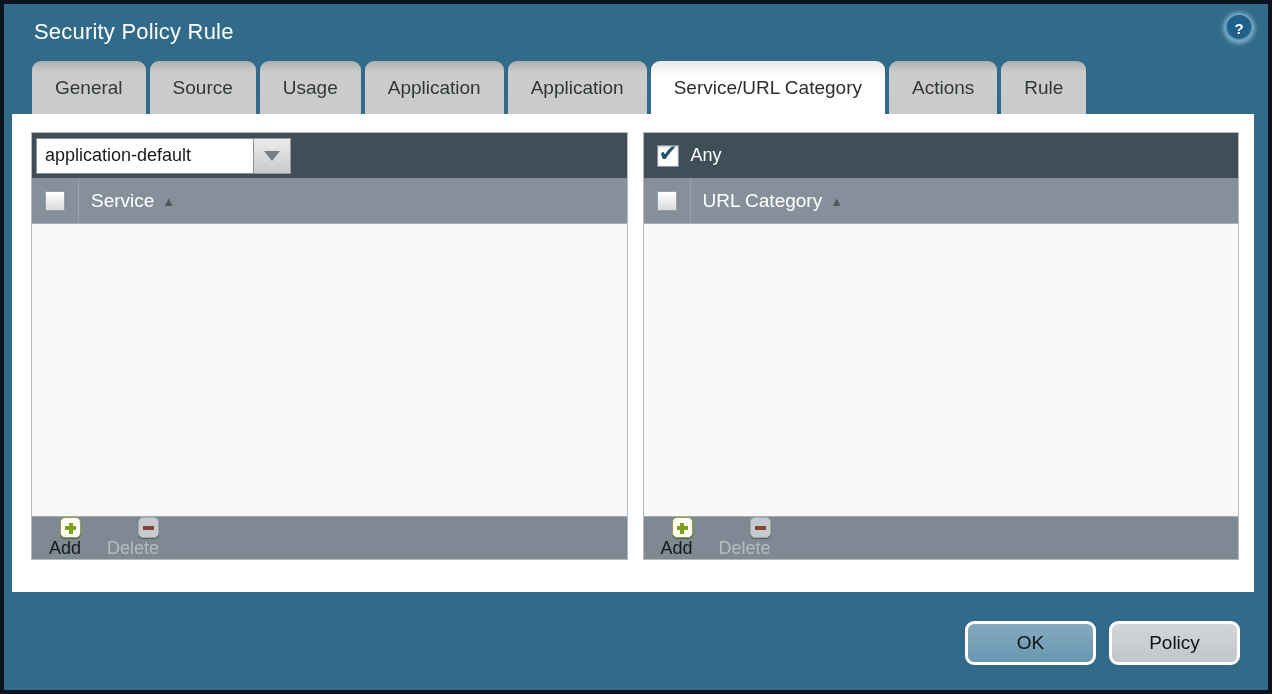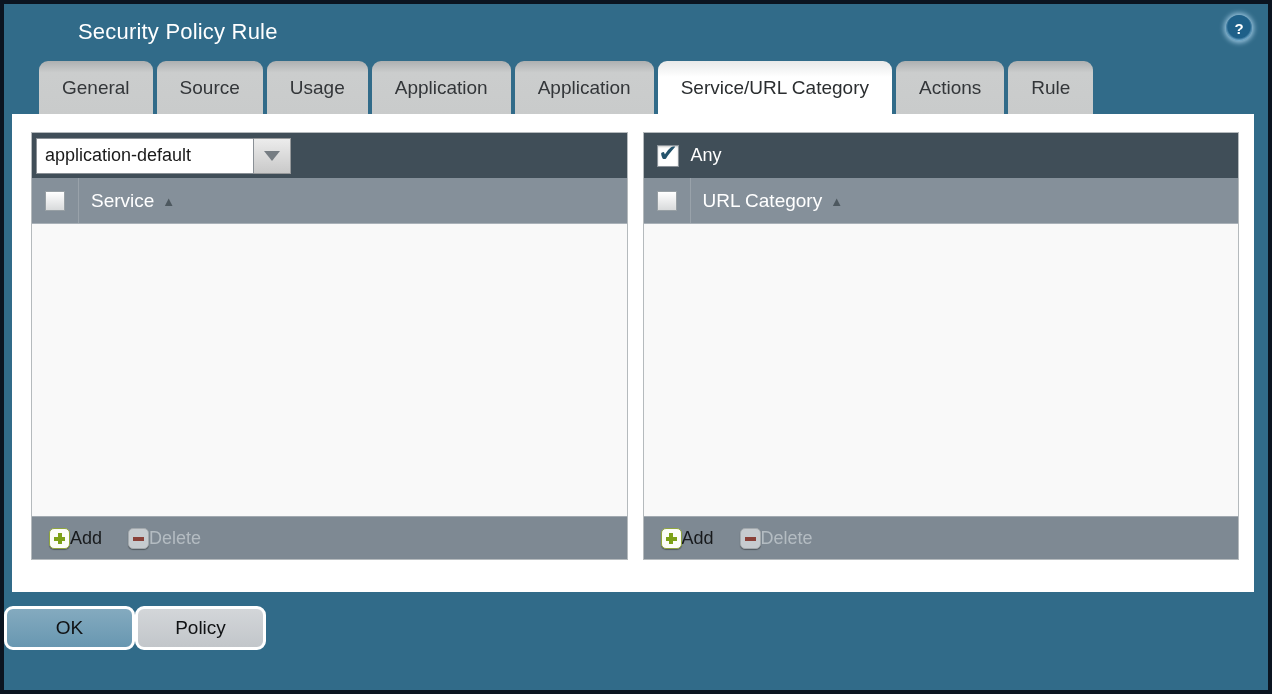--- a/index.html
+++ b/index.html
@@ -7,39 +7,39 @@
     font-family:"Liberation Sans","DejaVu Sans",sans-serif; }
 
   .screen {
     width:1272px; height:694px;
     background:#316b89;
     border:4px solid #0b1420;
     position:relative;
   }
 
   
-  .titlebar { height:56px; position:relative;margin-left:44px; }
+  .titlebar { height:56px; position:relative; }
   .dlg-title {
     position:absolute; left:30px; top:15px;
     color:#ffffff; font-size:22px; letter-spacing:.2px;
   }
   .help-icon {
     position:absolute; right:16px; top:11px;
     width:26px; height:26px; border-radius:50%;
     background:radial-gradient(circle at 50% 45%, #1e6089 0%, #1e6089 58%, #9fd0ec 78%, rgba(190,225,248,.15) 100%);
     box-shadow:0 0 5px 2px rgba(186,223,247,.75);
     color:#ffffff; font-size:15px; font-weight:bold;
     display:flex; align-items:center; justify-content:center;
     cursor:pointer;
   }
 
   
   .tabbar {
     display:flex; align-items:flex-end; gap:4px;
-    margin-left:19px; height:54px;padding-left:16px;
+    margin-left:12px; height:54px;padding-left:16px;
   }
   .tab {
     height:53px; padding:0 23px;
     display:flex; align-items:center; justify-content:center;
     background:linear-gradient(#adb0b1 0%, #cbcdcd 22%, #c9cbcb 100%);
     border-radius:9px 9px 0 0;
     color:#333639; font-size:19px; white-space:nowrap;
     cursor:pointer;
   }
   .tab.active {
@@ -120,43 +120,43 @@
   }
   .sort-arrow { font-size:13px; color:#4d585f; padding-top:2px; }
 
   .panel-body { flex:1 1 auto; background:#f9f9f9; }
 
   .footer-row {
     height:43px; flex:0 0 43px; background:#7e8993;
     display:flex; align-items:center; gap:26px; padding-left:17px;
     border-top:1px solid #a2aab1;
   }
-  .action { display:flex; align-items:flex-end; cursor:pointer; }
+  .action { display:flex; align-items:flex-end; cursor:pointer;flex-direction:column; }
   .action-label { font-size:18px; color:#17191b; }
   .action.disabled .action-label { color:#b4bcc2; }
   .icon-sq {
     width:21px; height:21px; border-radius:5px; position:relative;
     box-shadow:0 1px 1px rgba(0,0,0,.35);
   }
   .icon-add { background:#fcfdf8; border:1px solid #8fa53c; }
   .icon-add::before, .icon-add::after {
     content:""; position:absolute; background:#7da117;
   }
   .icon-add::before { left:4px; top:8px; width:11px; height:4px; }
   .icon-add::after  { left:7.5px; top:4.5px; width:4px; height:11px; }
   .icon-del { background:#c6cbcf; border:1px solid #a3a9ad; }
   .icon-del::before {
     content:""; position:absolute; left:4px; top:8px; width:11px; height:4px;
     background:#8a4139;
   }
 
   
   .bottombar {
-    display:flex; 
-    padding:14px 28px 0 0;
+    display:flex; justify-content:flex-end; gap:13px;
+    padding:29px 28px 0 0;
   }
   .btn {
     min-width:131px; height:44px;
     border:3px solid #ffffff; border-radius:9px;
     font-family:"Liberation Sans","DejaVu Sans",sans-serif;
     font-size:19px; color:#101214; cursor:pointer;
   }
   .btn-ok { background:linear-gradient(#84aabf, #6897b1); }
   .btn-cancel { background:linear-gradient(#d3d6d9, #c2c6ca); }
 </style>

